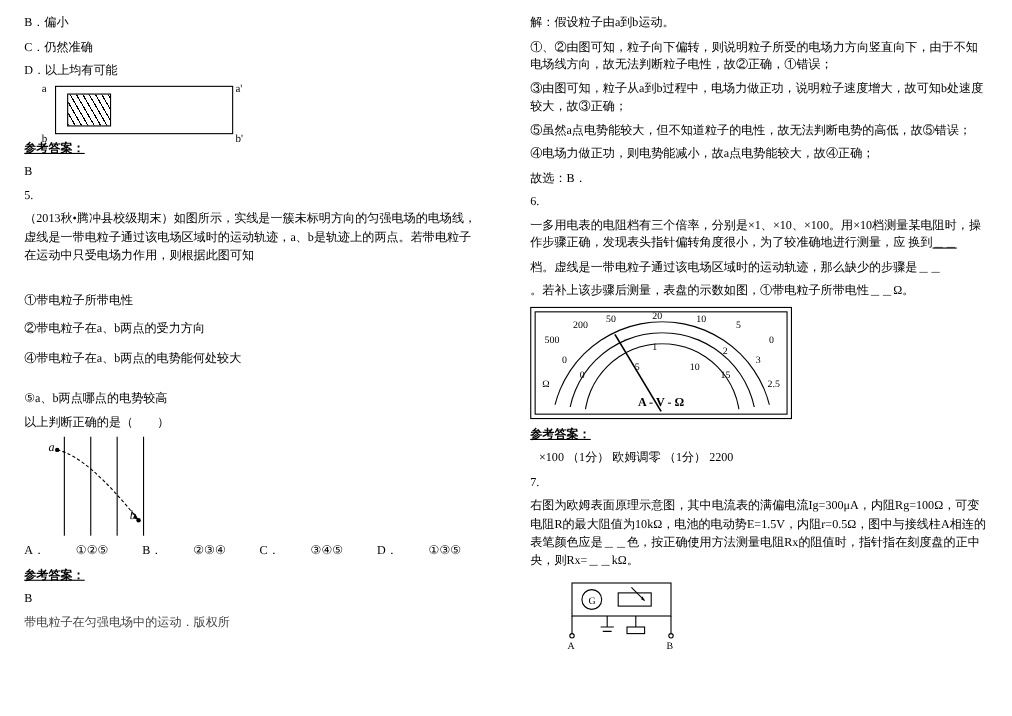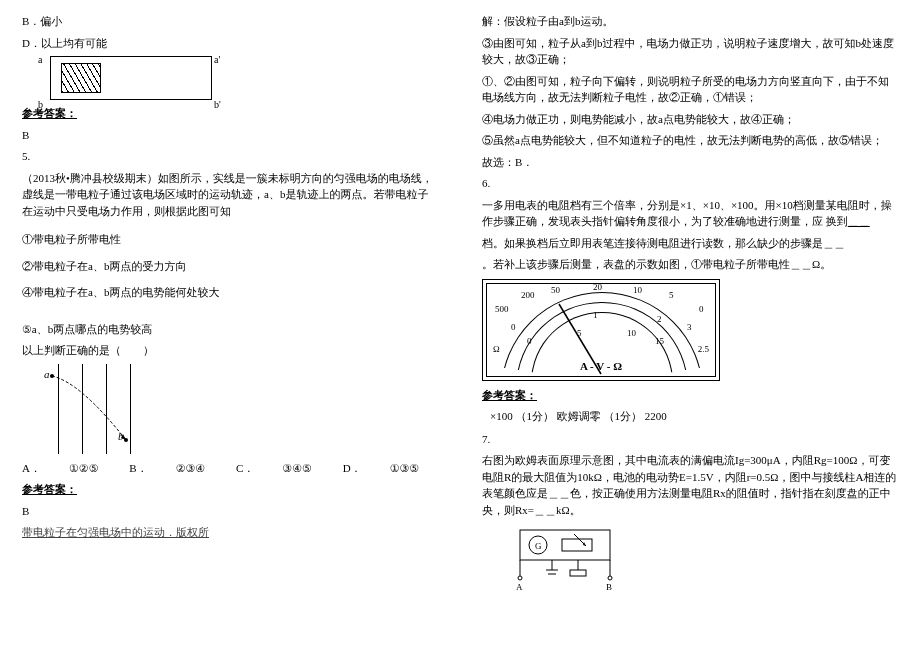--- a/index.html
+++ b/index.html
@@ -68,48 +68,49 @@
   }
   .arc { position:absolute; width:200px; height:200px; border:1px solid #000; border-radius:50%; left:14px; top:8px; clip-path: inset(0 0 62% 0); border-bottom:none;}
   .arc2 { position:absolute; width:170px; height:170px; border:1px solid #000; border-radius:50%; left:29px; top:18px; clip-path: inset(0 0 60% 0); border-bottom:none;}
   .arc3 { position:absolute; width:140px; height:140px; border:1px solid #000; border-radius:50%; left:44px; top:28px; clip-path: inset(0 0 57% 0); border-bottom:none;}
   .scale-label { position:absolute; font-size:9px; }
   .avo { position:absolute; bottom:4px; left:0; right:0; text-align:center; font-size:11px; font-weight:bold;}
   .circ-box {
     width:140px; height:80px; margin:6px 0 0 20px; position:relative;
   }
   .small { font-size:10px; }
-  .gray { color:#444;text-decoration:underline; }
+  .gray { color:#444; }
 </style>
 </head>
 <body>
 
 <div class="page">
 
   <div class="col">
     <div class="line">B．偏小</div>
+    <div class="line">C．仍然准确</div>
     <div class="line">D．以上均有可能</div>
 
     <div style="position:relative;">
       <span class="small" style="position:absolute; left:16px; top:-2px;">a</span>
       <span class="small" style="position:absolute; left:192px; top:-2px;">a'</span>
       <div class="diagram-box">
         <div class="hatch"></div>
       </div>
       <span class="small" style="position:absolute; left:16px; top:43px;">b</span>
       <span class="small" style="position:absolute; left:192px; top:43px;">b'</span>
     </div>
 
     <div class="line answer-label">参考答案：</div>
     <div class="line">B</div>
 
     <div class="line">5.</div>
     <div class="line">（2013秋•腾冲县校级期末）如图所示，实线是一簇未标明方向的匀强电场的电场线，虚线是一带电粒子通过该电场区域时的运动轨迹，a、b是轨迹上的两点。若带电粒子在运动中只受电场力作用，则根据此图可知</div>
 
-    <div class="line" style="margin-top:12px">①带电粒子所带电性</div>
+    <div class="line" style="margin-top:24px">①带电粒子所带电性</div>
     <div class="line" style="margin-top:10px">②带电粒子在a、b两点的受力方向</div>
     <div class="line" style="margin-top:10px">④带电粒子在a、b两点的电势能何处较大</div>
     <div class="line" style="margin-top:20px">⑤a、b两点哪点的电势较高</div>
     <div class="line" style="">以上判断正确的是（　　）</div>
 
     <div class="field-lines">
       <div class="vline" style="left:18px"></div>
       <div class="vline" style="left:42px"></div>
       <div class="vline" style="left:66px"></div>
       <div class="vline" style="left:90px"></div>
@@ -130,32 +131,32 @@
       <span class="spaced">D．</span><span>①③⑤</span>
     </div>
 
     <div class="line answer-label">参考答案：</div>
     <div class="line">B</div>
     <div class="line gray">带电粒子在匀强电场中的运动．版权所</div>
   </div>
 
   <div class="col">
     <div class="line">解：假设粒子由a到b运动。</div>
+    <div class="line">①、②由图可知，粒子向下偏转，则说明粒子所受的电场力方向竖直向下，由于不知电场线方向，故无法判断粒子电性，故②正确，①错误；</div>
     <div class="line">③由图可知，粒子从a到b过程中，电场力做正功，说明粒子速度增大，故可知b处速度较大，故③正确；</div>
-    <div class="line">①、②由图可知，粒子向下偏转，则说明粒子所受的电场力方向竖直向下，由于不知电场线方向，故无法判断粒子电性，故②正确，①错误；</div>
+    <div class="line">⑤虽然a点电势能较大，但不知道粒子的电性，故无法判断电势的高低，故⑤错误；</div>
     <div class="line">④电场力做正功，则电势能减小，故a点电势能较大，故④正确；</div>
-    <div class="line">⑤虽然a点电势能较大，但不知道粒子的电性，故无法判断电势的高低，故⑤错误；</div>
     <div class="line">故选：B．</div>
 
 
     <div class="line">6.</div>
     <div class="line">
       <span>一多用电表的电阻档有三个倍率，分别是×1、×10、×100。用×10档测量某电阻时，操作步骤正确，发现表头指针偏转角度很小，为了较准确地进行测量，应 换到</span><span style="text-decoration:underline">＿＿</span>
     </div>
-    <div class="line">档。如果换档后立即用表笔连接待测电阻进行读数，那么缺少的步骤是＿＿</div>
+    <div class="line">档。虚线是一带电粒子通过该电场区域时的运动轨迹，那么缺少的步骤是＿＿</div>
     <div class="line">。若补上该步骤后测量，表盘的示数如图，①带电粒子所带电性＿＿Ω。</div>
 
     <div class="meter-box">
       <div class="meter-inner">
         <div class="arc"></div>
           <div class="arc2"></div>
           <div class="arc3"></div>
         <span class="scale-label" style="left:8px; top:20px">500</span>
         <span class="scale-label" style="left:34px; top:6px">200</span>
         <span class="scale-label" style="left:64px; top:1px">50</span>

